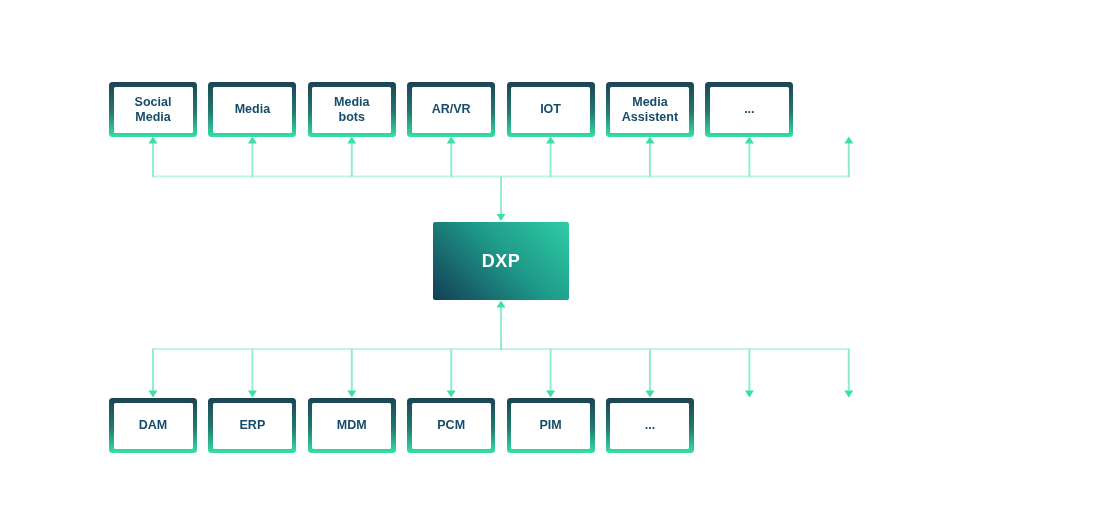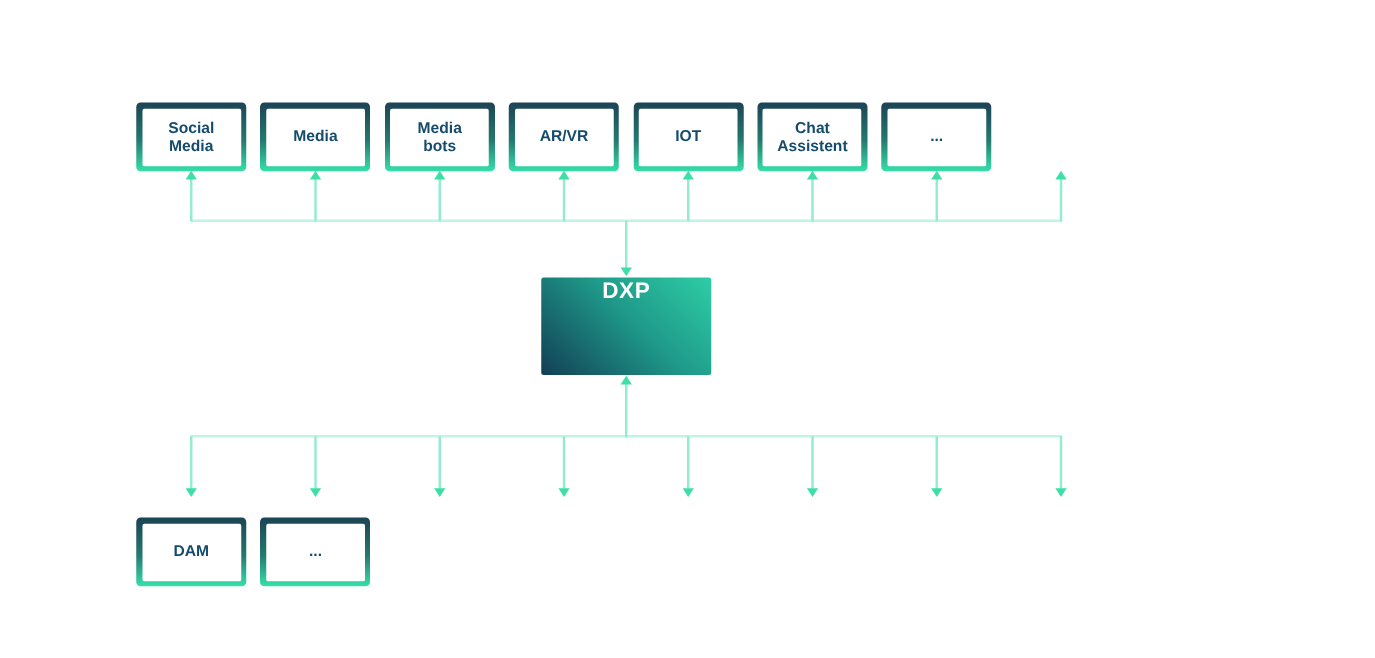--- a/index.html
+++ b/index.html
@@ -3,40 +3,40 @@
 <meta charset="utf-8">
 <style>
   html,body{margin:0;padding:0;background:#ffffff;}
   body{font-family:"Liberation Sans", sans-serif;}
   .canvas{position:relative;width:1100px;height:526px;background:#ffffff;overflow:hidden;}
 
   .connectors{position:absolute;left:0;top:0;width:1100px;height:526px;}
 
   .row{position:absolute;display:flex;gap:11.4px;border-radius:13px;}
   .row-top{left:109px;top:82px;}
-  .row-bottom{left:109px;top:414px;}
+  .row-bottom{left:109px;top:398px;}
 
   .node{
     width:88px;height:55px;box-sizing:border-box;
     background:linear-gradient(180deg,#1c4355 0%,#24796f 55%,#35e0a9 100%);
     border-radius:3.5px;padding:4.5px;flex:0 0 auto;
   }
   .node-inner{
     width:100%;height:100%;background:#ffffff;border-radius:1.5px;
     display:flex;align-items:center;justify-content:center;text-align:center;
   }
   .node-inner span{
     font-size:12.5px;font-weight:700;line-height:1.18;color:#164c6b;
     max-width:58px;display:inline-block;
   }
 
   .dxp{
     position:absolute;left:433px;top:222px;width:136px;height:78px;
     background:linear-gradient(45deg,#123f55 0%,#1f9a8a 55%,#2ecda5 100%);
-    border-radius:2px;display:flex;justify-content:center;
+    border-radius:2px;display:flex;align-items:center;justify-content:center;
   }
   .dxp span{color:#ffffff;font-size:18px;font-weight:700;letter-spacing:0.5px;}
 </style>
 </head>
 <body>
 
 <div class="canvas">
 
   <svg class="connectors" width="1100" height="526" viewBox="0 0 1100 526">
 
@@ -121,21 +121,21 @@
           <span>AR/VR</span>
         </div>
     </div>
     <div class="node">
       <div class="node-inner">
           <span>IOT</span>
         </div>
     </div>
     <div class="node">
       <div class="node-inner">
-          <span>Chat Assistent</span>
+          <span>Media Assistent</span>
         </div>
     </div>
     <div class="node">
       <div class="node-inner">
           <span>...</span>
         </div>
     </div>
   </div>
 
   <div class="dxp">
@@ -143,18 +143,38 @@
   </div>
 
   <div class="row row-bottom">
     <div class="node">
       <div class="node-inner">
           <span>DAM</span>
         </div>
     </div>
     <div class="node">
       <div class="node-inner">
+          <span>ERP</span>
+        </div>
+    </div>
+    <div class="node">
+      <div class="node-inner">
+          <span>MDM</span>
+        </div>
+    </div>
+    <div class="node">
+      <div class="node-inner">
+          <span>PCM</span>
+        </div>
+    </div>
+    <div class="node">
+      <div class="node-inner">
+          <span>PIM</span>
+        </div>
+    </div>
+    <div class="node">
+      <div class="node-inner">
           <span>...</span>
         </div>
     </div>
   </div>
 
 </div>
 
 </body></html>

